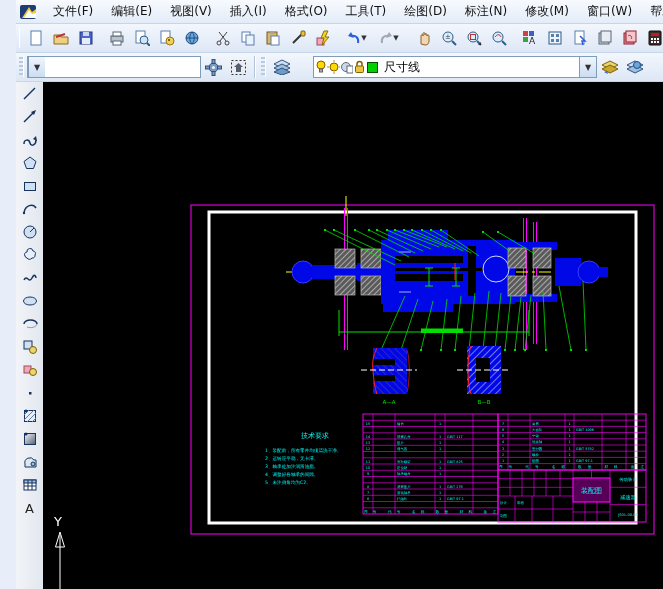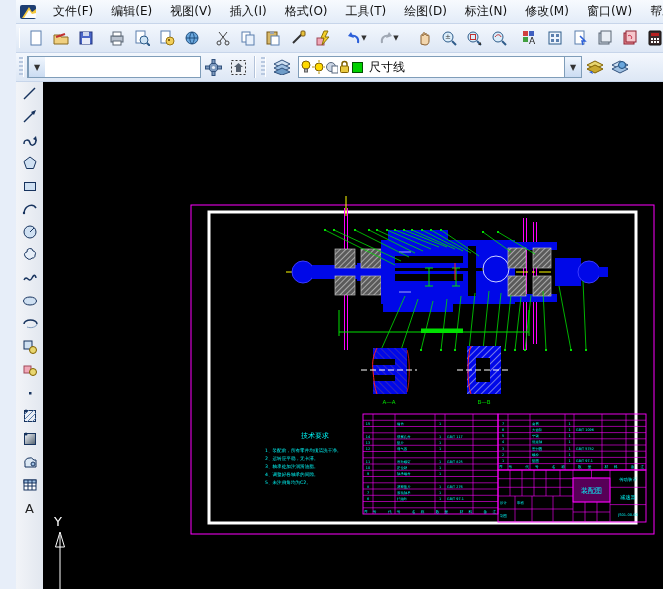--- a/index.html
+++ b/index.html
@@ -270,21 +270,21 @@
       </div>
     <div class="sep"></div>
     <div class="grip"></div>
     <div class="tb">
         <svg width="18" height="16">
           <polygon points="9,1 17,5 9,9 1,5" fill="#cfe0f2" stroke="#31517c"></polygon>
           <polygon points="9,5 17,9 9,13 1,9" fill="#9fc0e2" stroke="#31517c"></polygon>
           <polygon points="9,9 17,13 9,16 1,13" fill="#6e9cc8" stroke="#31517c"></polygon>
         </svg>
       </div>
-    <div class="combo" style="width:282px;margin-left:4px">
+    <div class="combo" style="width:282px;margin-left:19px">
       <span class="lico">
           <svg width="12" height="14">
             <circle cx="6" cy="5" r="4" fill="#ffd900" stroke="#806000"></circle>
             <rect x="4.5" y="9" width="3" height="3" fill="#b0b0b0" stroke="#606060"></rect>
           </svg>
         </span>
       <span class="lico">
           <svg width="14" height="14">
             <circle cx="7" cy="7" r="4" fill="#ffd900" stroke="#806000"></circle>
             <g stroke="#b09000">

